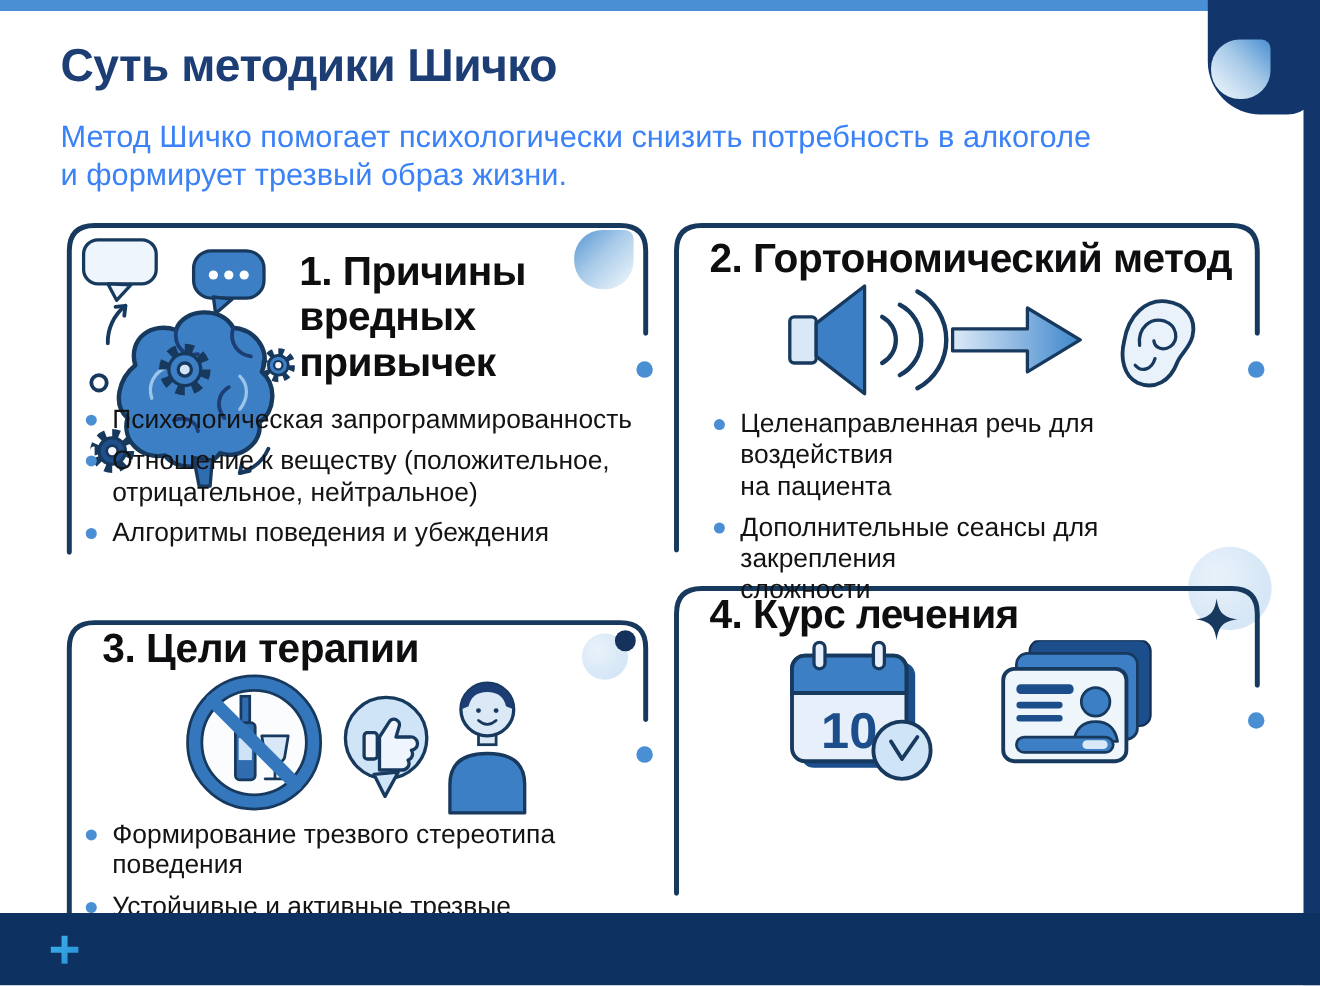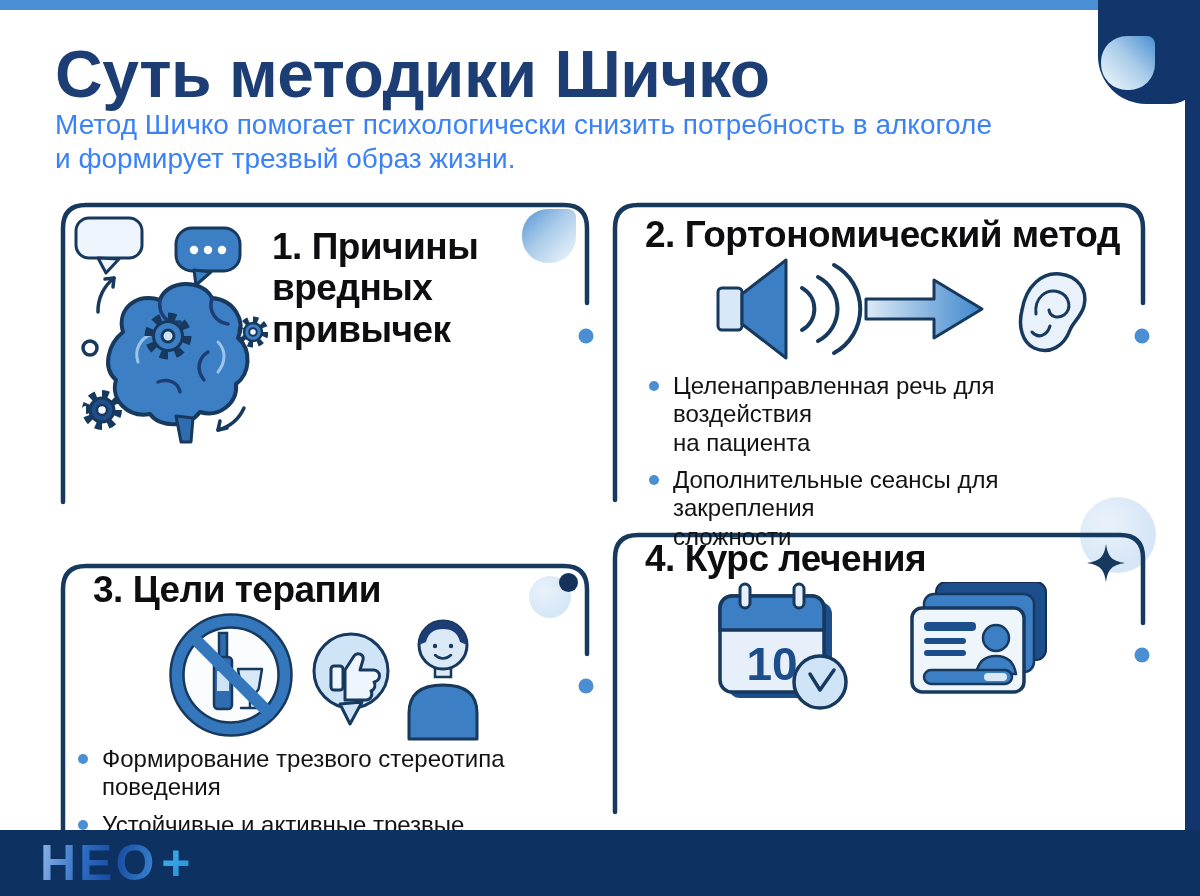--- a/index.html
+++ b/index.html
@@ -17,21 +17,21 @@
   }
   .leaf{
     position:absolute;width:54px;height:54px;
     border-radius:26px 8px 26px 26px;
     background:linear-gradient(135deg,#5795d2 0%,#a9cbe9 45%,#f3f9fd 100%);
   }
   .leaf-header{left:1101px;top:36px;background:linear-gradient(225deg,#4a8fd0 0%,#a9cbe9 45%,#f5fafd 100%);z-index:6;}
   
   .page-title{
     position:absolute;left:55px;top:36px;margin:0;
-    font-size:66px;font-weight:800;letter-spacing:-0.5px;color:#1d3e75;
+    font-size:42px;font-weight:800;letter-spacing:-0.5px;color:#1d3e75;
   }
   .page-subtitle{
     position:absolute;left:55px;top:108px;
     font-size:28px;line-height:1.22;color:#3b82f6;
   }
   .sub-line{display:block;}
   
   .card{position:absolute;}
   .card-border{position:absolute;left:0;top:0;overflow:visible;z-index:2;}
   .card-title{
@@ -149,20 +149,32 @@
         <circle cx="185" cy="120" r="3.8" fill="#f4f8fd" stroke="#17395e" stroke-width="2"></circle>
       </g>
     </svg>
 
     <h2 class="card-title" style="left:212px;top:26px;width:310px;">
       <span class="title-line">1. Причины</span>
       <span class="title-line">вредных</span>
       <span class="title-line">привычек</span>
     </h2>
 
+    <ul class="bullets" style="left:14px;top:168px;width:505px;">
+      <li>
+        <span class="bline">Психологическая запрограммированность</span>
+      </li>
+      <li>
+        <span class="bline">Отношение к веществу (положительное,</span>
+        <span class="bline">отрицательное, нейтральное)</span>
+      </li>
+      <li>
+        <span class="bline">Алгоритмы поведения и убеждения</span>
+      </li>
+    </ul>
   </div>
 
   <div class="card" style="left:612px;top:200px;width:534px;height:318px;">
     <svg class="card-border" width="534" height="322" viewBox="0 0 534 322">
       <path d="M3,300 L3,28 Q3,5 26,5 L508,5 Q531,5 531,28 L531,103" fill="none" stroke="#17395e" stroke-width="4.5" stroke-linecap="round"></path>
       <circle cx="530" cy="136" r="7.5" fill="#4a8fd4"></circle>
     </svg>
 
     <h2 class="card-title" style="left:33px;top:14px;width:500px;">
       <span class="title-line">2. Гортономический метод</span>
@@ -299,18 +311,17 @@
         <rect x="360" y="91" width="23" height="8" rx="4" fill="#d9e8f6"></rect>
       </g>
     </svg>
 
   </div>
 
   <div class="right-strip"></div>
 
   <div class="footer">
     <div class="logo">
-      <span class="logo-neo">НЕО</span>
       <span class="logo-plus">+</span>
     </div>
   </div>
 
 </div>
 
 </body></html>

